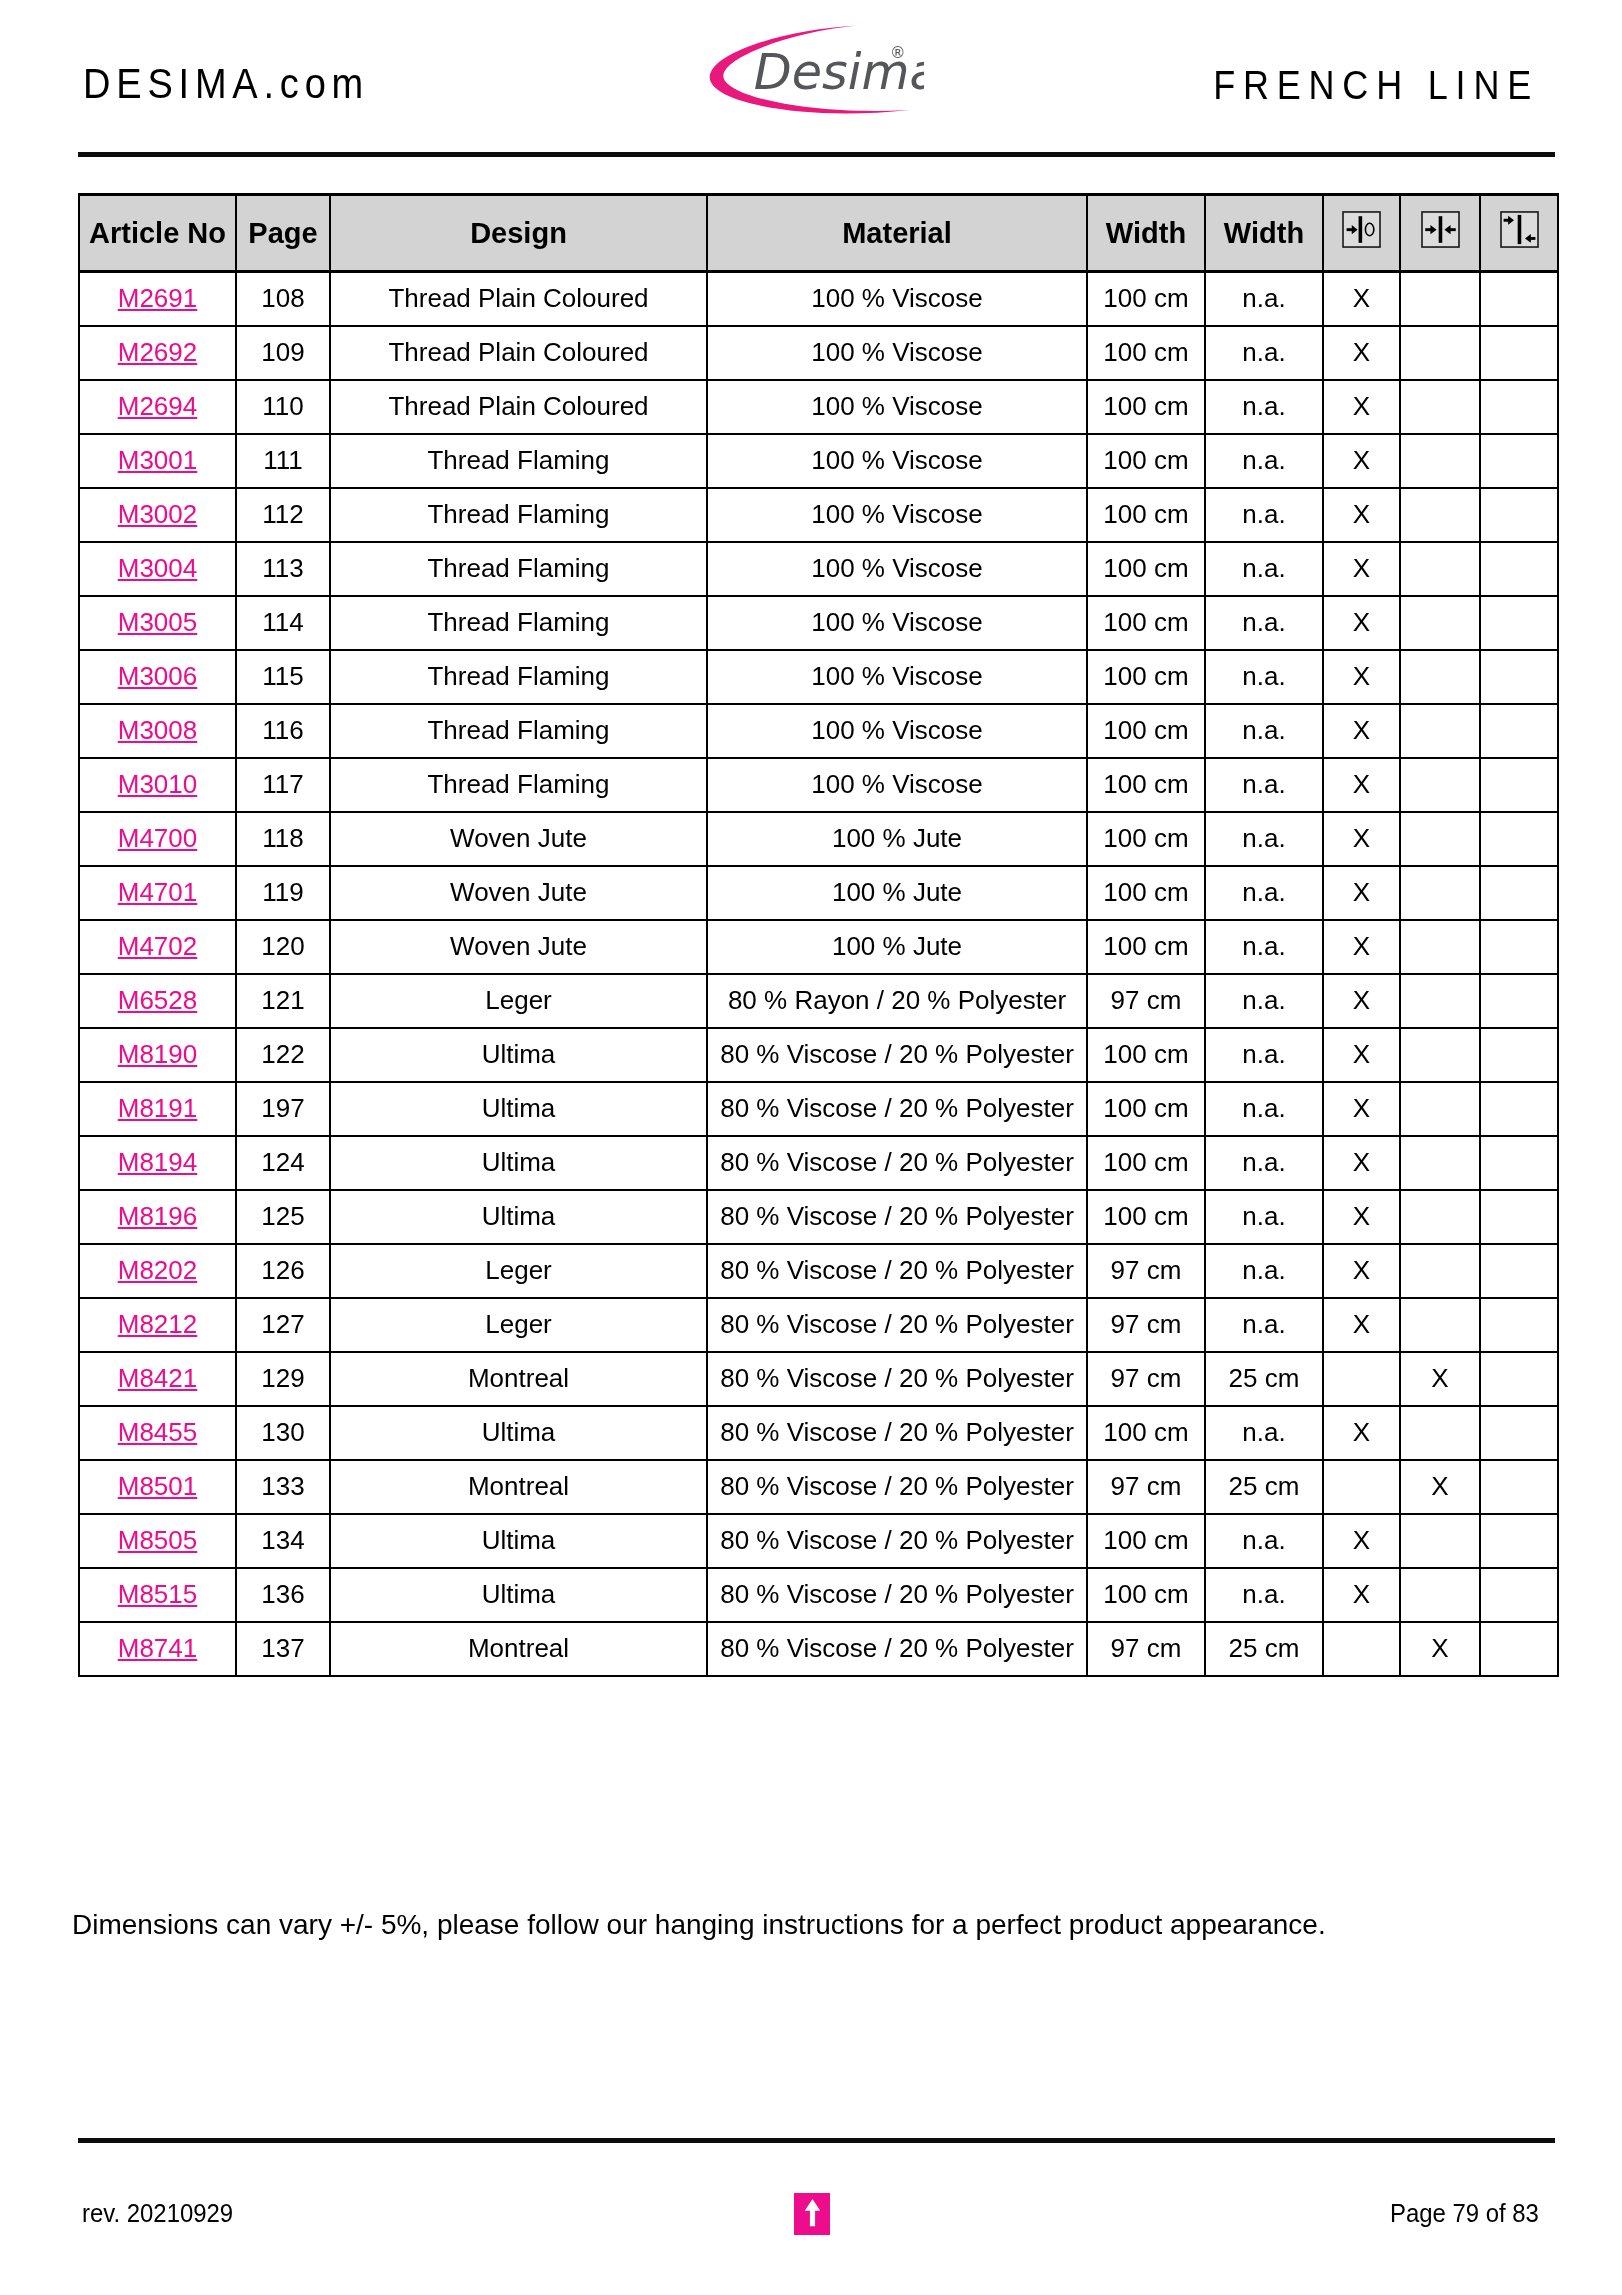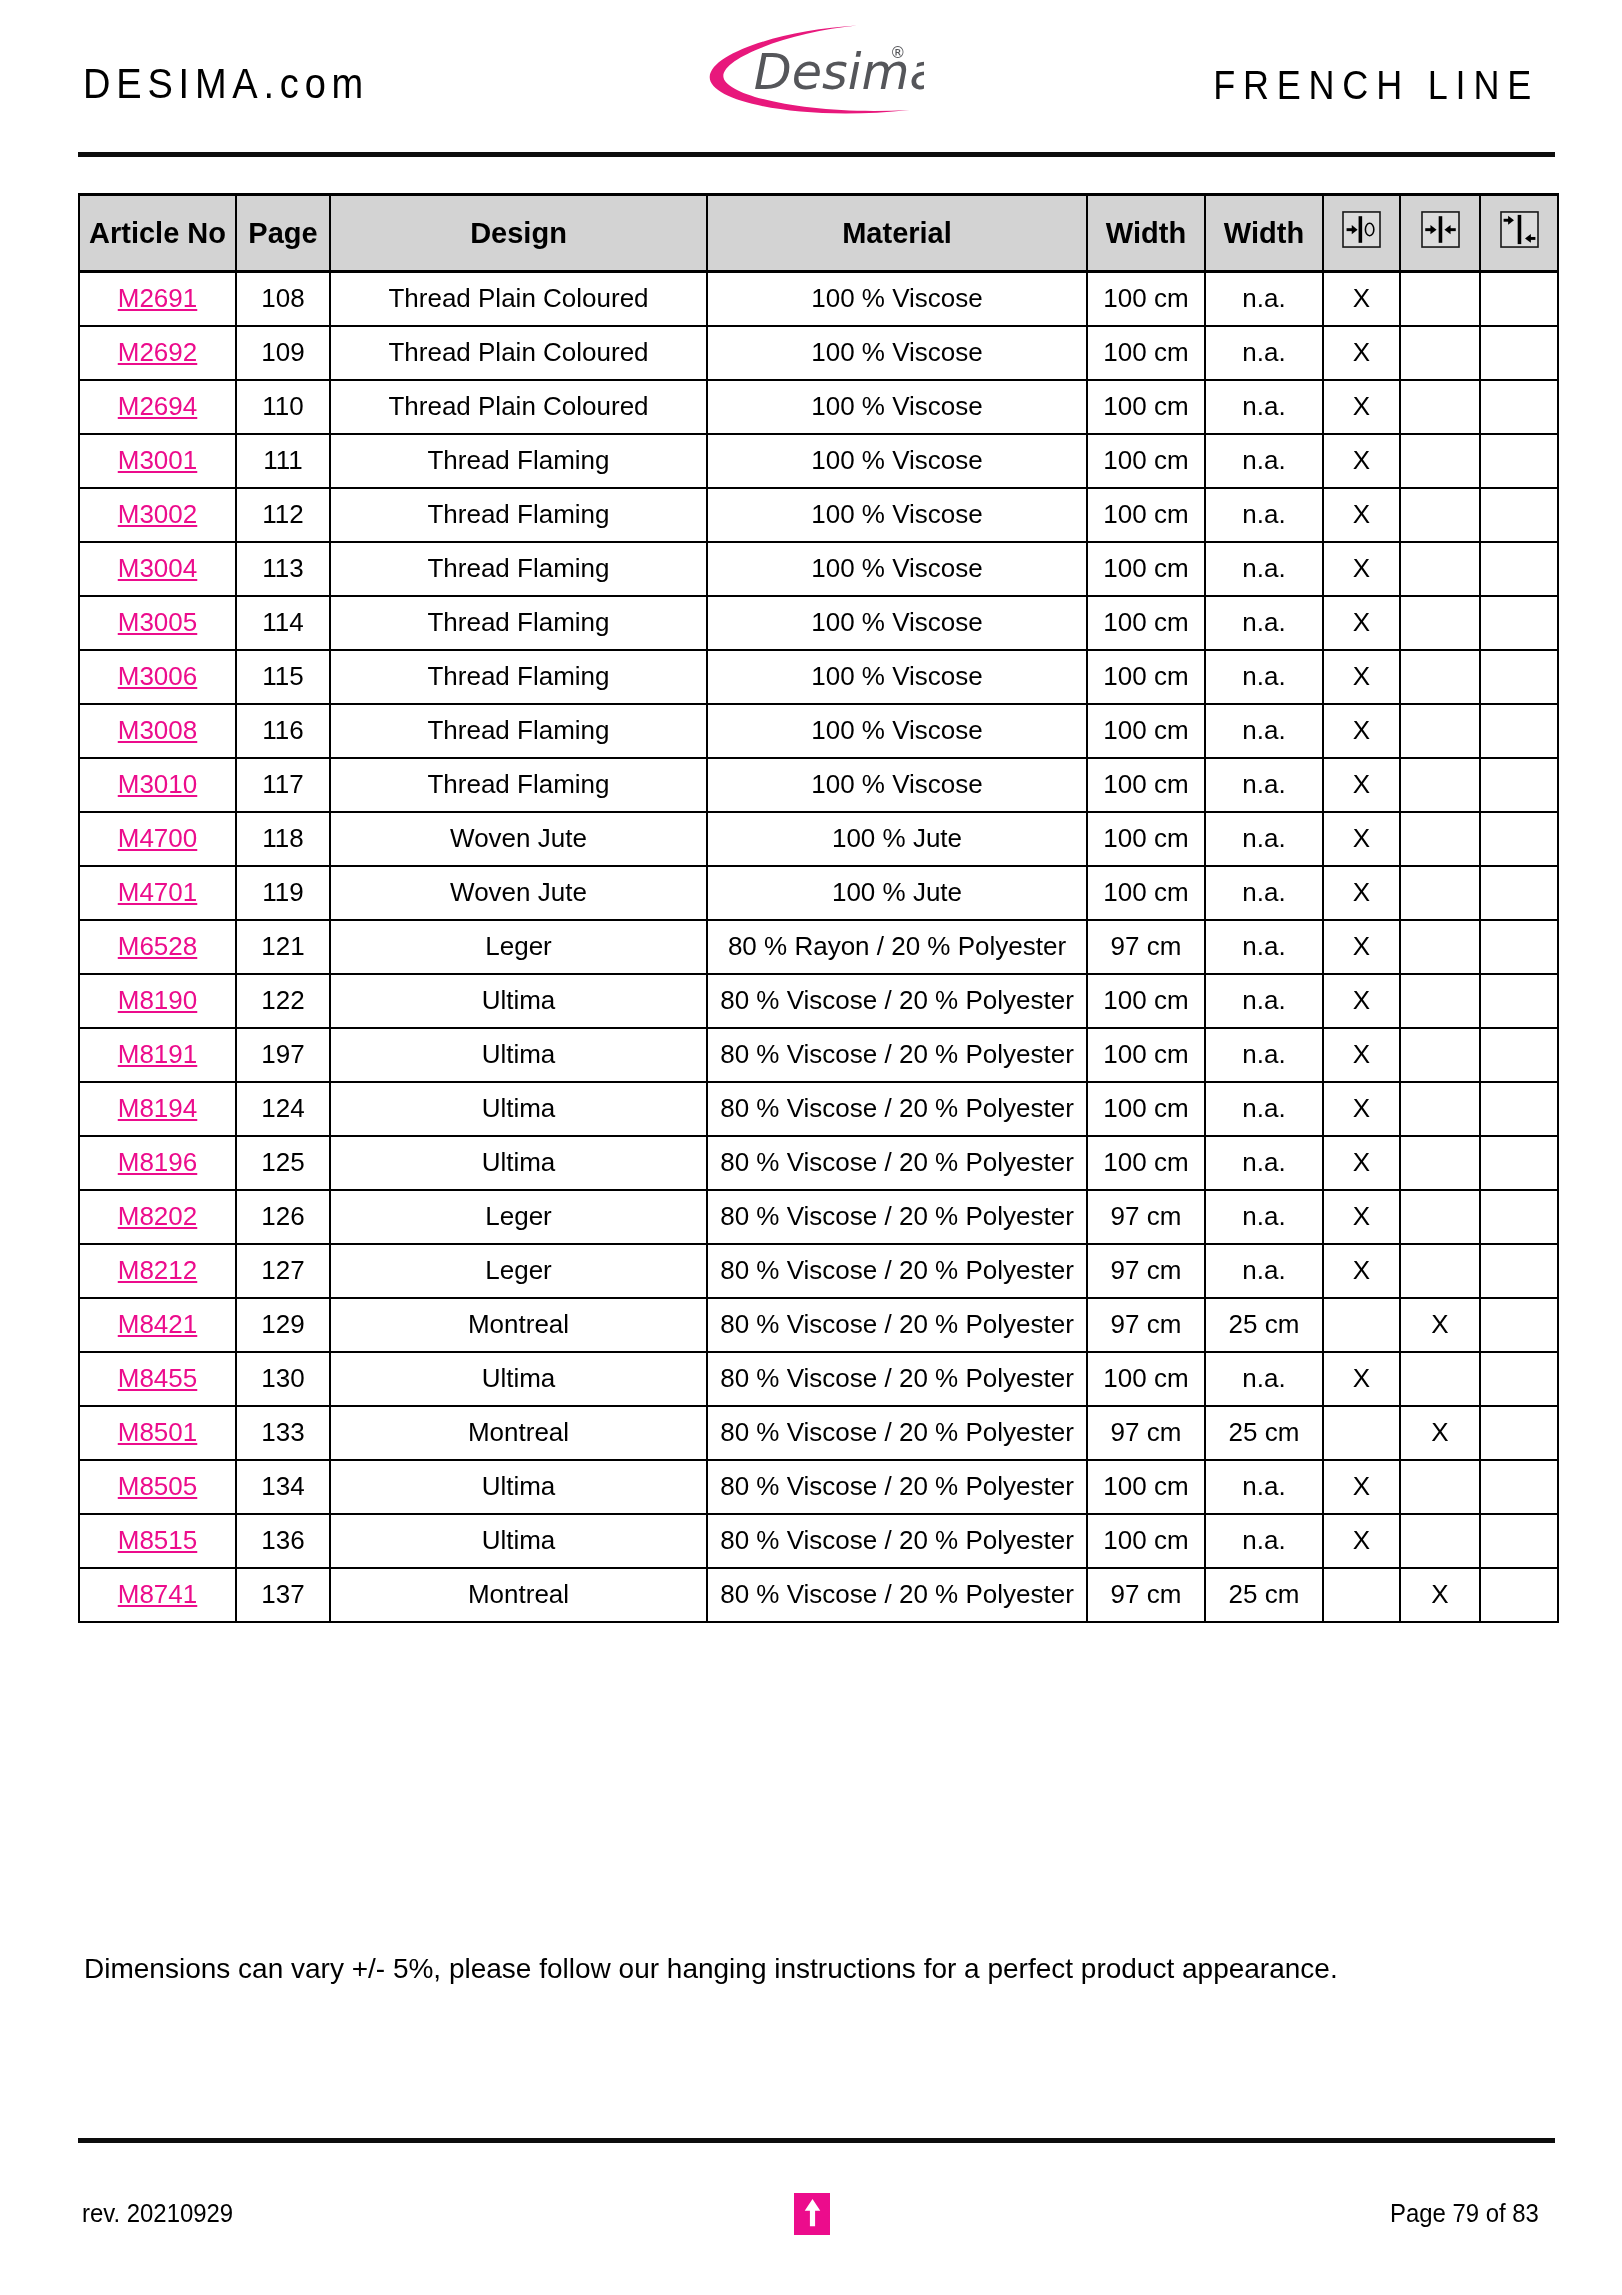--- a/index.html
+++ b/index.html
@@ -49,22 +49,22 @@
     font-size: 29px; font-weight: 700;
     border-bottom-width: 3.9px; border-top-width: 3.9px;
   }
   table.products tbody tr { height: 54px; }
   table.products tbody td { font-size: 26px; font-weight: 400; background: #fff; }
   a.article-link { color: #ec0c8c; text-decoration: underline; cursor: pointer; }
   .match-icon { display: inline-block; line-height: 0; }
 
   
   .note {
-    position: absolute; left: 84px; top: 1909px;
-    font-size: 28px; font-weight: 400; white-space: nowrap; margin-top: 44px;
+    position: absolute; left: 72px; top: 1909px;
+    font-size: 28px; font-weight: 400; white-space: nowrap;
   }
 
   
   .bottom-rule {
     position: absolute; left: 78px; top: 2138px; width: 1477px; height: 4.5px;
     background: #0d0d0d;
   }
   .footer-rev {
     position: absolute; left: 82px; top: 2198px;
     font-size: 26px; transform: scaleX(0.92); transform-origin: left;
@@ -286,20 +286,31 @@
           <td>119</td>
           <td>Woven Jute</td>
           <td>100 % Jute</td>
           <td>100 cm</td>
           <td>n.a.</td>
           <td>X</td>
           <td></td>
           <td></td>
         </tr>
         <tr>
+          <td><a class="article-link">M4702</a></td>
+          <td>120</td>
+          <td>Woven Jute</td>
+          <td>100 % Jute</td>
+          <td>100 cm</td>
+          <td>n.a.</td>
+          <td>X</td>
+          <td></td>
+          <td></td>
+        </tr>
+        <tr>
           <td><a class="article-link">M6528</a></td>
           <td>121</td>
           <td>Leger</td>
           <td>80 % Rayon / 20 % Polyester</td>
           <td>97 cm</td>
           <td>n.a.</td>
           <td>X</td>
           <td></td>
           <td></td>
         </tr>

